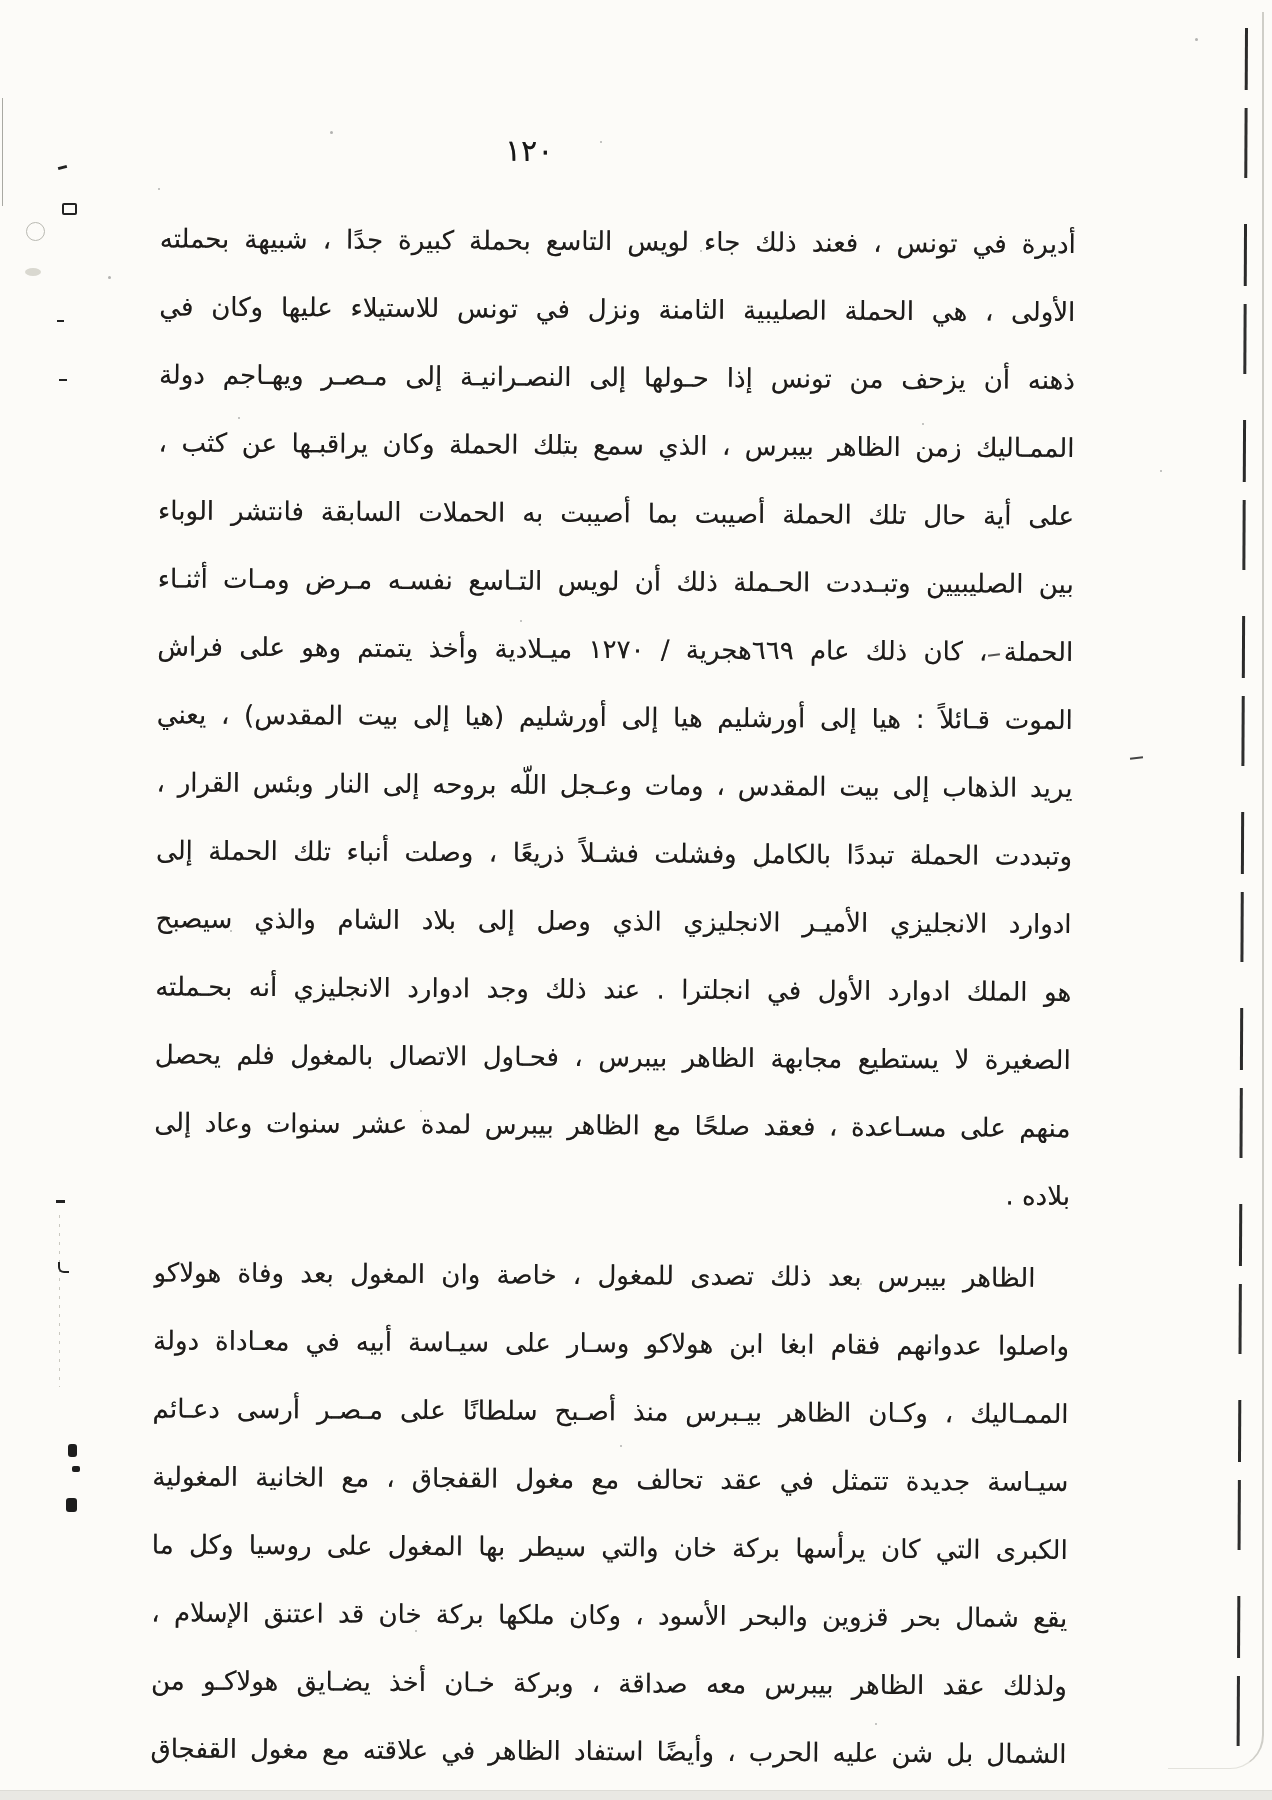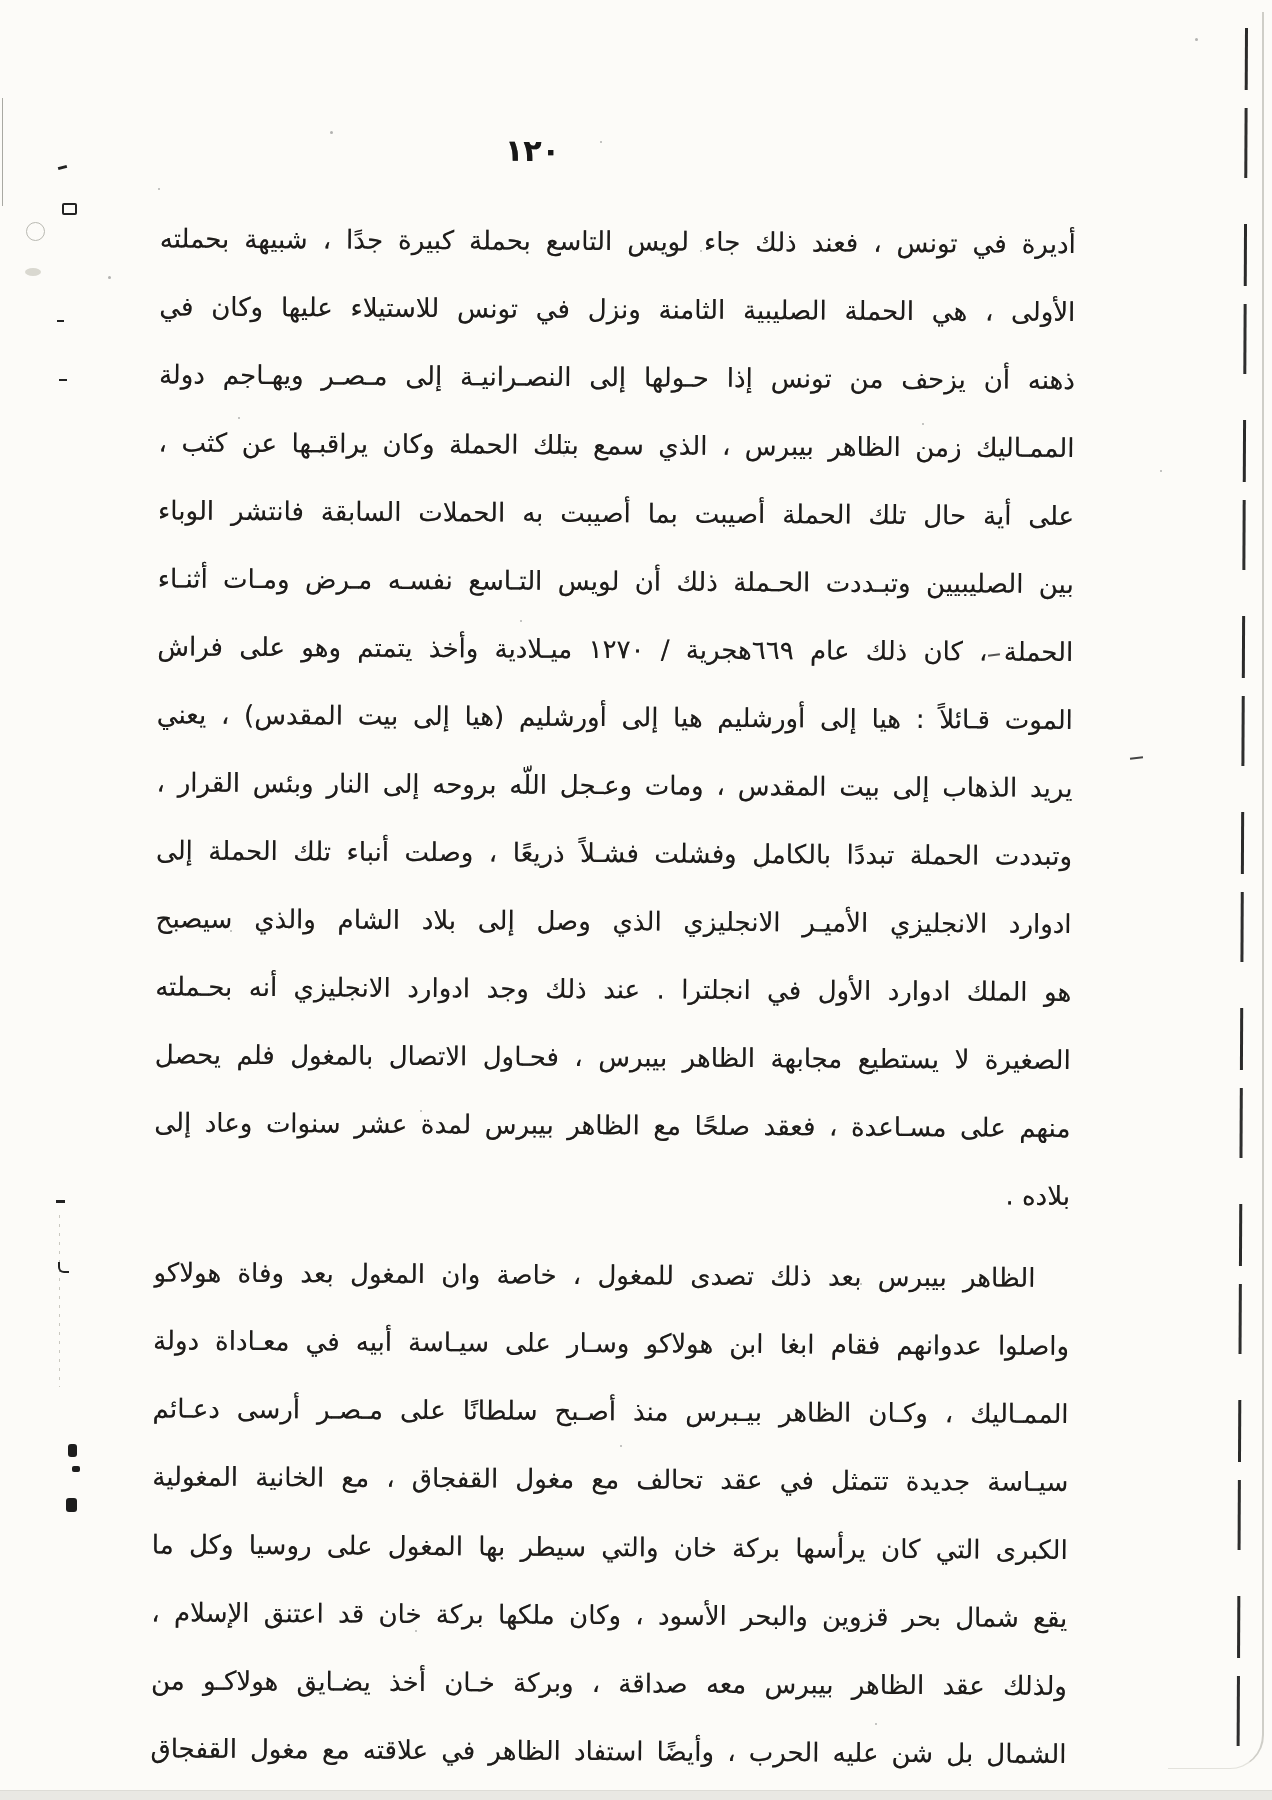--- a/index.html
+++ b/index.html
@@ -10,21 +10,20 @@
     overflow:hidden;
     font-family:"DejaVu Sans", sans-serif;
     color:#1e1c1a;
   }
   
   .page-number{
     position:absolute;top:133px;left:505px;
     font-size:30px;letter-spacing:2px;color:#171717;
     transform:rotate(0.3deg);
     text-shadow:0 0 .4px rgba(0,0,0,.55);
-    font-weight:bold;
   }
   
   .text-block{
     position:absolute;top:210px;right:196px;width:916px;
     direction:rtl;
     font-size:26px;
     transform:rotate(0.35deg);
     transform-origin:top right;
     text-shadow:0 0 .4px rgba(0,0,0,.5);
   }

